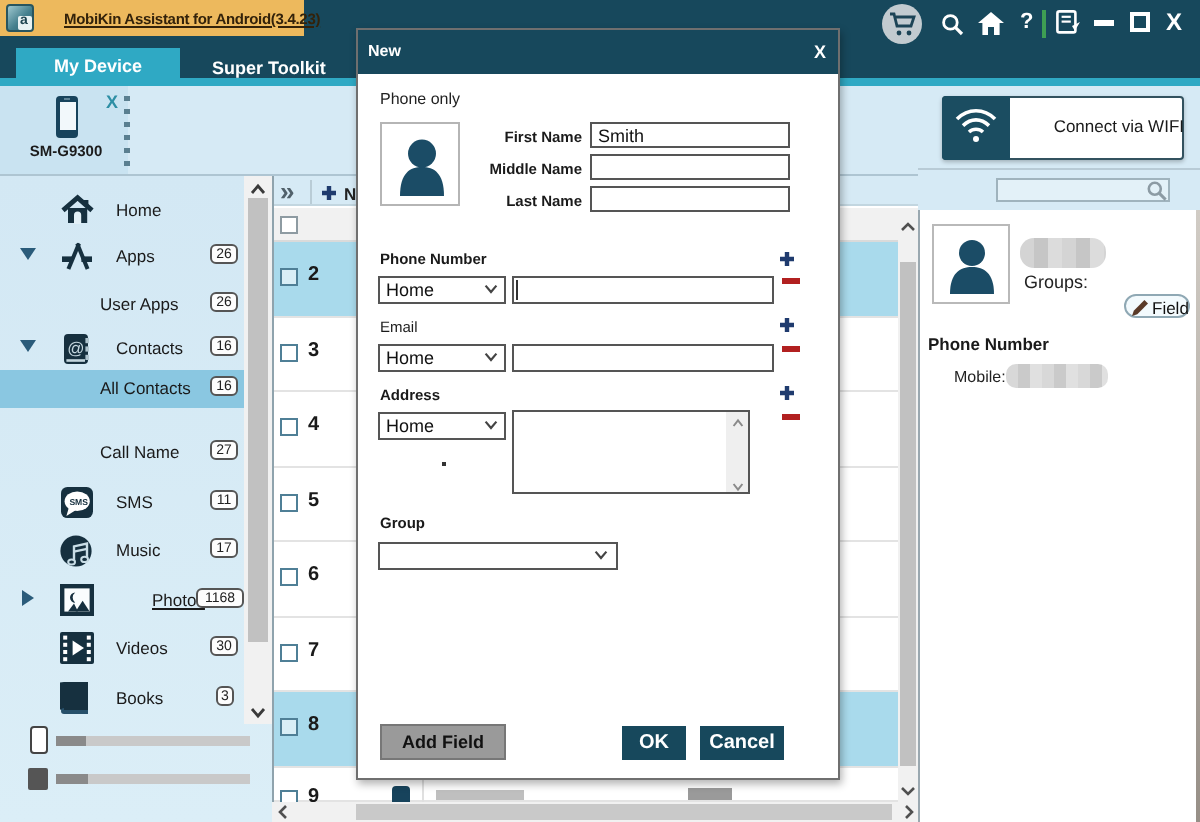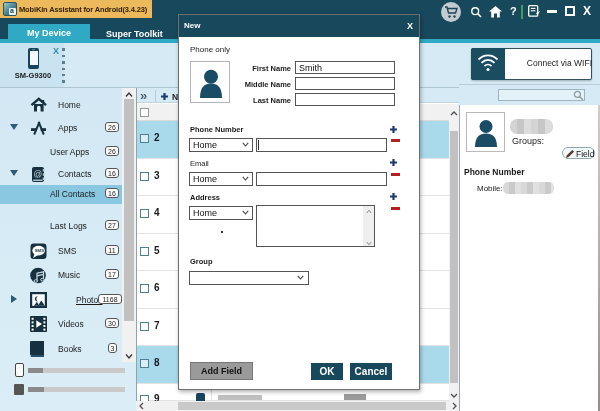--- a/index.html
+++ b/index.html
@@ -10,21 +10,21 @@
 </head>
 <body>
 
 <div class="abs" style="left:0;top:0;width:600px;height:39px;background:#17485C;"></div>
 <div class="abs" style="left:0;top:0;width:152px;height:18px;background:#EDB95D;"></div>
 
 <div class="abs" style="left:3px;top:2px;width:14px;height:14px;background:linear-gradient(135deg,#9FC8CF 0%,#45808E 55%,#2A606F 100%);border-radius:2px;border:1px solid #28555F;">
   <div class="abs" style="left:5px;top:5px;width:7px;height:7px;background:#E8F2F3;border-radius:1px;"></div>
   <div class="abs" style="left:6px;top:4px;font-size:7px;font-weight:bold;color:#1E4450;">a</div>
 </div>
-<div class="abs" style="left:19px;top:5px;width:300px;font-size:7.5px;letter-spacing:-0.15px;font-weight:bold;color:#33220A;">MobiKin Assistant for Android(3.4.23)</div>
+<div class="abs" style="left:32px;top:5px;width:300px;font-size:7.5px;letter-spacing:-0.15px;font-weight:bold;color:#33220A;text-decoration:underline;">MobiKin Assistant for Android(3.4.23)</div>
 
 <div class="abs" style="left:441px;top:2px;width:20px;height:20px;border-radius:50%;background:#C2CBD0;">
   <svg class="abs" style="left:3px;top:4px;" width="14" height="13" viewBox="0 0 14 13">
       <path d="M1 1 h2 l1.5 6 h7 l1.5-4.5 h-9" stroke="#1C4456" stroke-width="1.4" fill="none"></path>
       <circle cx="5.5" cy="10.5" r="1.2" fill="#1C4456"></circle>
       <circle cx="10.5" cy="10.5" r="1.2" fill="#1C4456"></circle>
     </svg>
 </div>
 <svg class="abs" style="left:470px;top:6px;" width="13" height="13" viewBox="0 0 13 13">
     <circle cx="5.2" cy="5.2" r="3.4" stroke="#fff" stroke-width="1.4" fill="none"></circle>
@@ -90,21 +90,21 @@
         <rect x="12.7" y="3" width="1.8" height="2.6" fill="#AFC4CE"></rect>
         <rect x="12.7" y="7.2" width="1.8" height="2.6" fill="#AFC4CE"></rect>
         <rect x="12.7" y="11.4" width="1.8" height="2.6" fill="#AFC4CE"></rect>
         <rect x="3.2" y="13.6" width="9.3" height="1.3" fill="#C4D6DE"></rect>
         <text x="3.6" y="11.2" font-size="8.5" fill="#C4D6DE">@</text>
       </svg></div>
     <div class="abs" style="left:58px;top:169px;font-size:8.5px;color:#1A1A1A;">Contacts</div>
     <div class="abs" style="left:105px;top:168px;width:14px;height:10px;border:1px solid #555;border-radius:3px;background:#FDFDFD;text-align:center;font-size:7px;color:#222;line-height:9px;">16</div>
     <div class="abs" style="left:50px;top:189px;font-size:8.5px;color:#1A1A1A;">All Contacts</div>
     <div class="abs" style="left:105px;top:188px;width:14px;height:10px;border:1px solid #555;border-radius:3px;background:#FDFDFD;text-align:center;font-size:7px;color:#222;line-height:9px;">16</div>
-    <div class="abs" style="left:50px;top:221px;font-size:8.5px;color:#1A1A1A;">Last Logs</div>
+    <div class="abs" style="left:50px;top:221px;font-size:8.5px;color:#1A1A1A;">Call Name</div>
     <div class="abs" style="left:105px;top:220px;width:14px;height:10px;border:1px solid #555;border-radius:3px;background:#FDFDFD;text-align:center;font-size:7px;color:#222;line-height:9px;">27</div>
     <div class="abs" style="left:30px;top:243px;"><svg width="17" height="17" viewBox="0 0 17 17">
         <rect x="0.5" y="0.5" width="16" height="15.5" rx="3.2" fill="#16303F"></rect>
         <ellipse cx="8.6" cy="7.6" rx="6.3" ry="4.9" fill="#fff"></ellipse>
         <path d="M4.5 10.5 L3.2 15 L8 12" fill="#fff"></path>
         <text x="4.7" y="9.3" font-size="4.3" font-weight="bold" fill="#16303F">SMS</text>
       </svg></div>
     <div class="abs" style="left:58px;top:246px;font-size:8.5px;color:#1A1A1A;">SMS</div>
     <div class="abs" style="left:105px;top:245px;width:14px;height:10px;border:1px solid #555;border-radius:3px;background:#FDFDFD;text-align:center;font-size:7px;color:#222;line-height:9px;">11</div>
     <div class="abs" style="left:30px;top:267px;"><svg width="17" height="17" viewBox="0 0 17 17">

